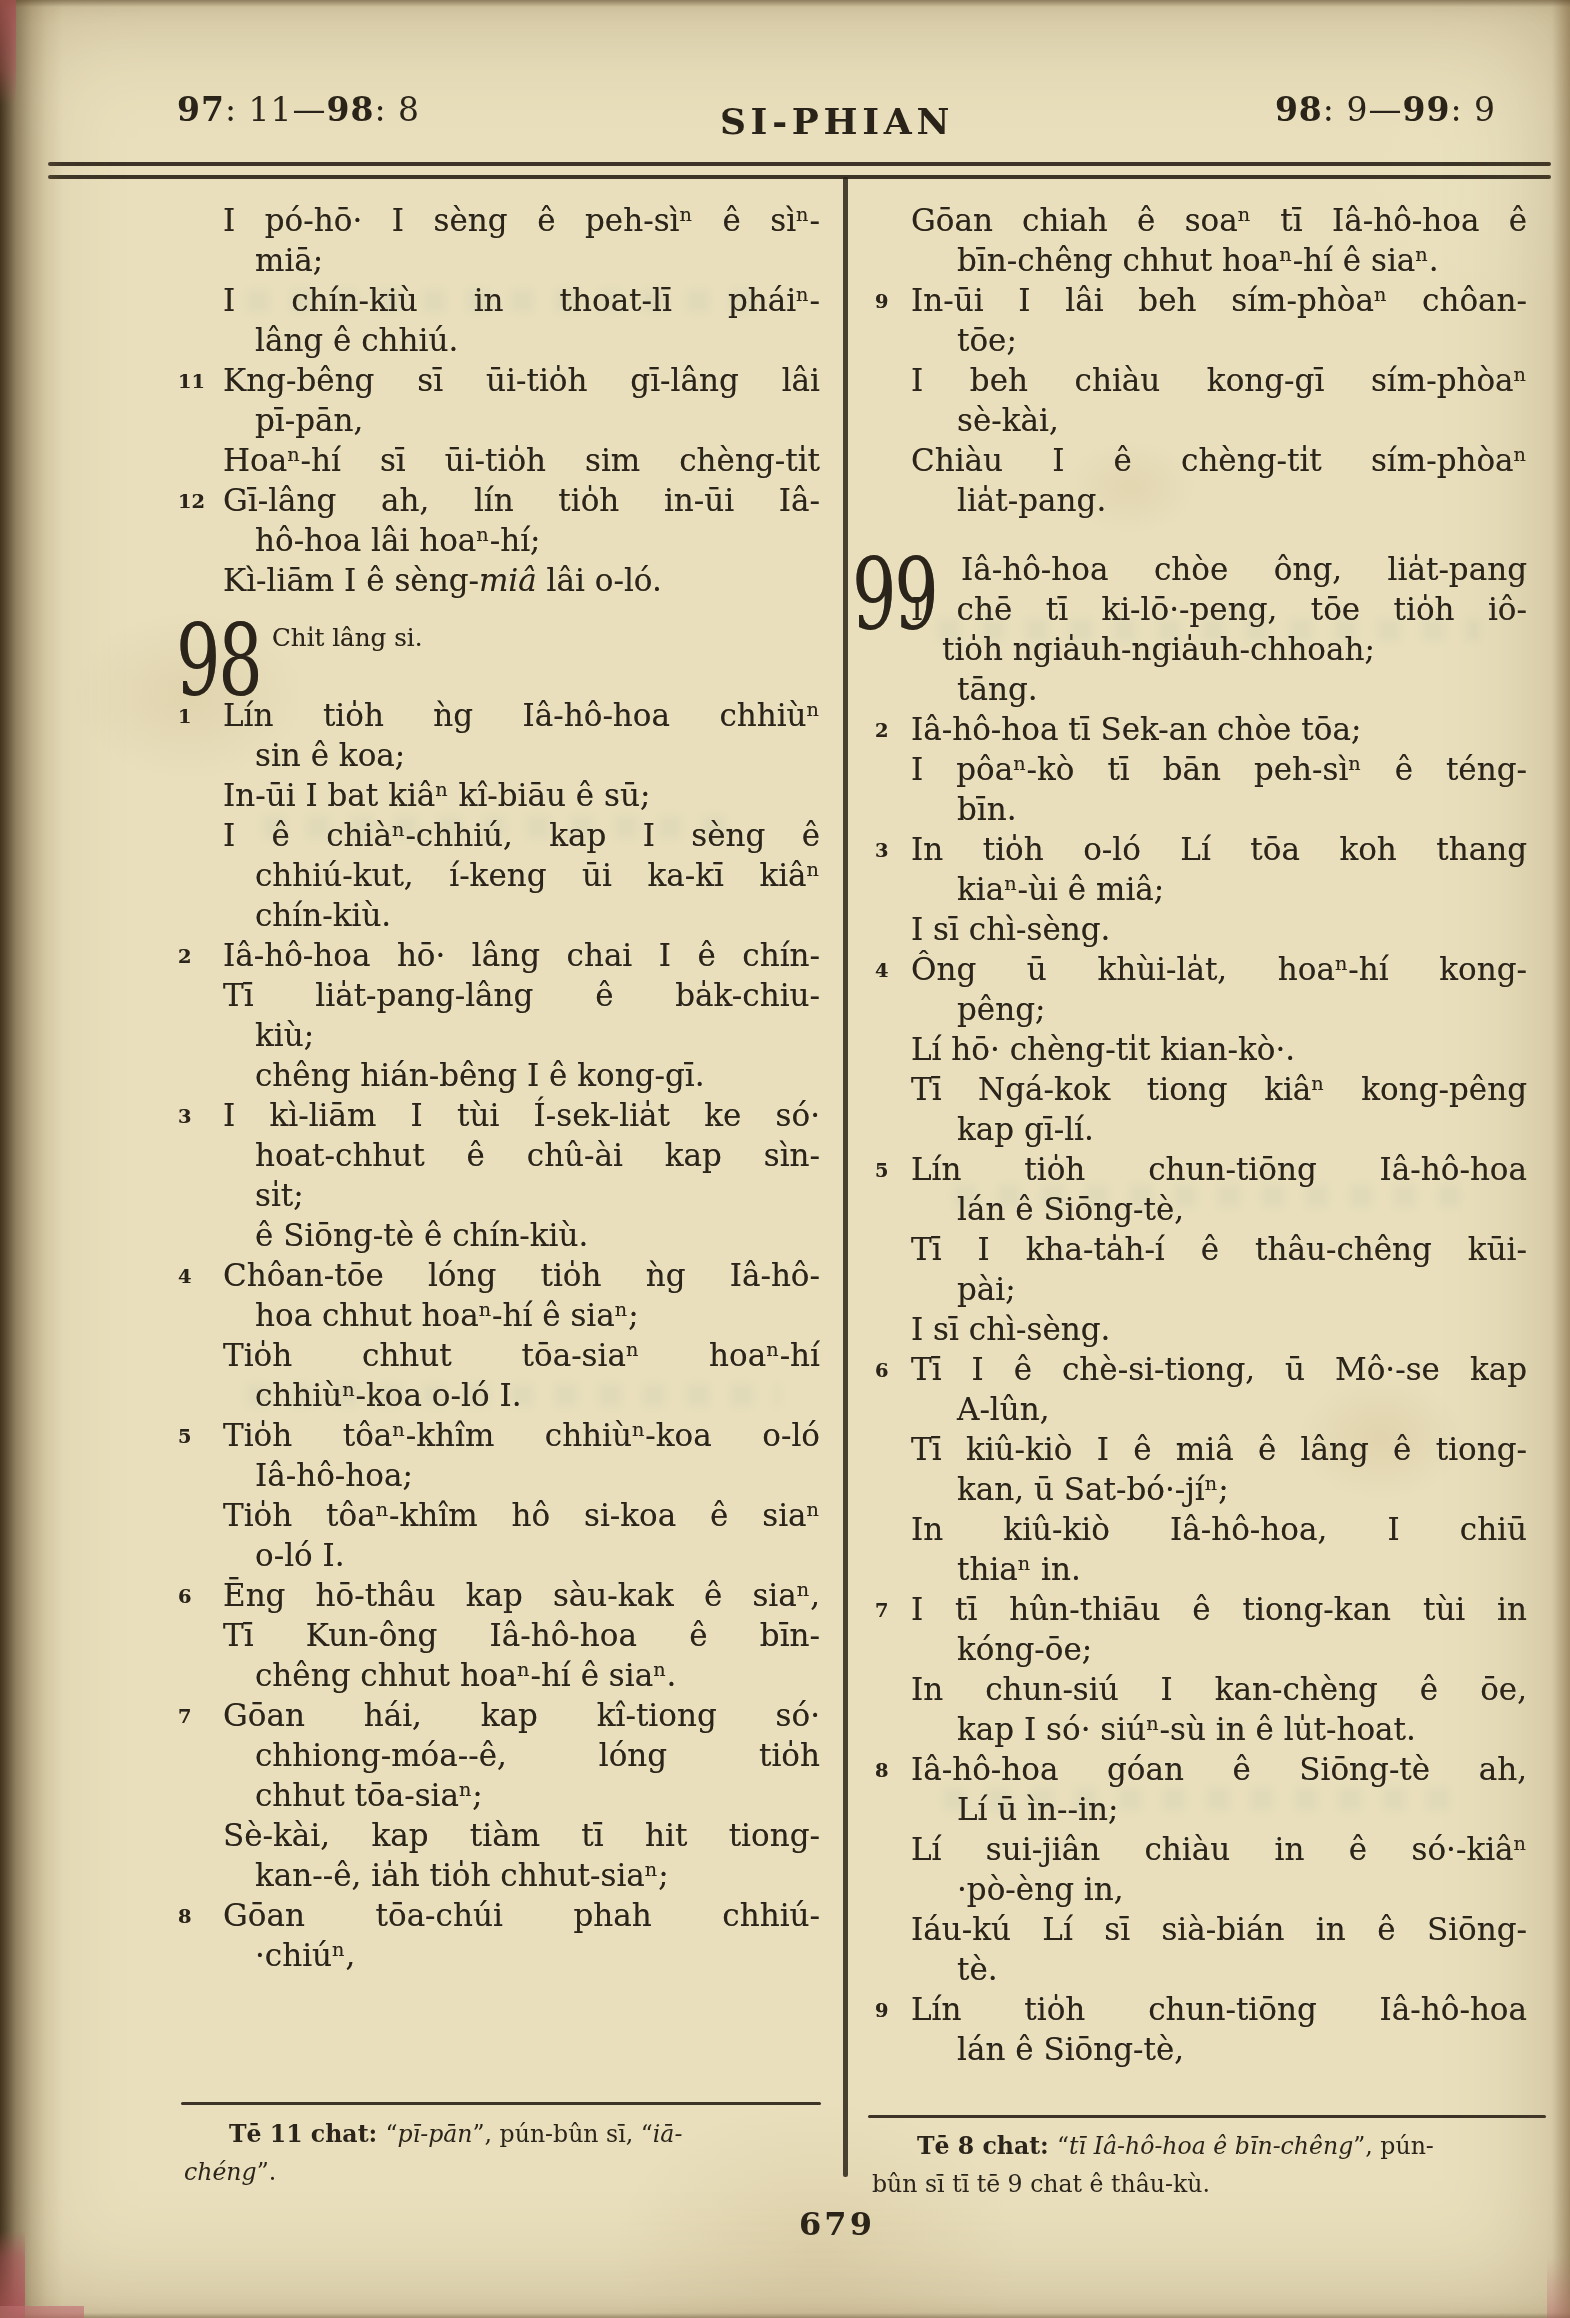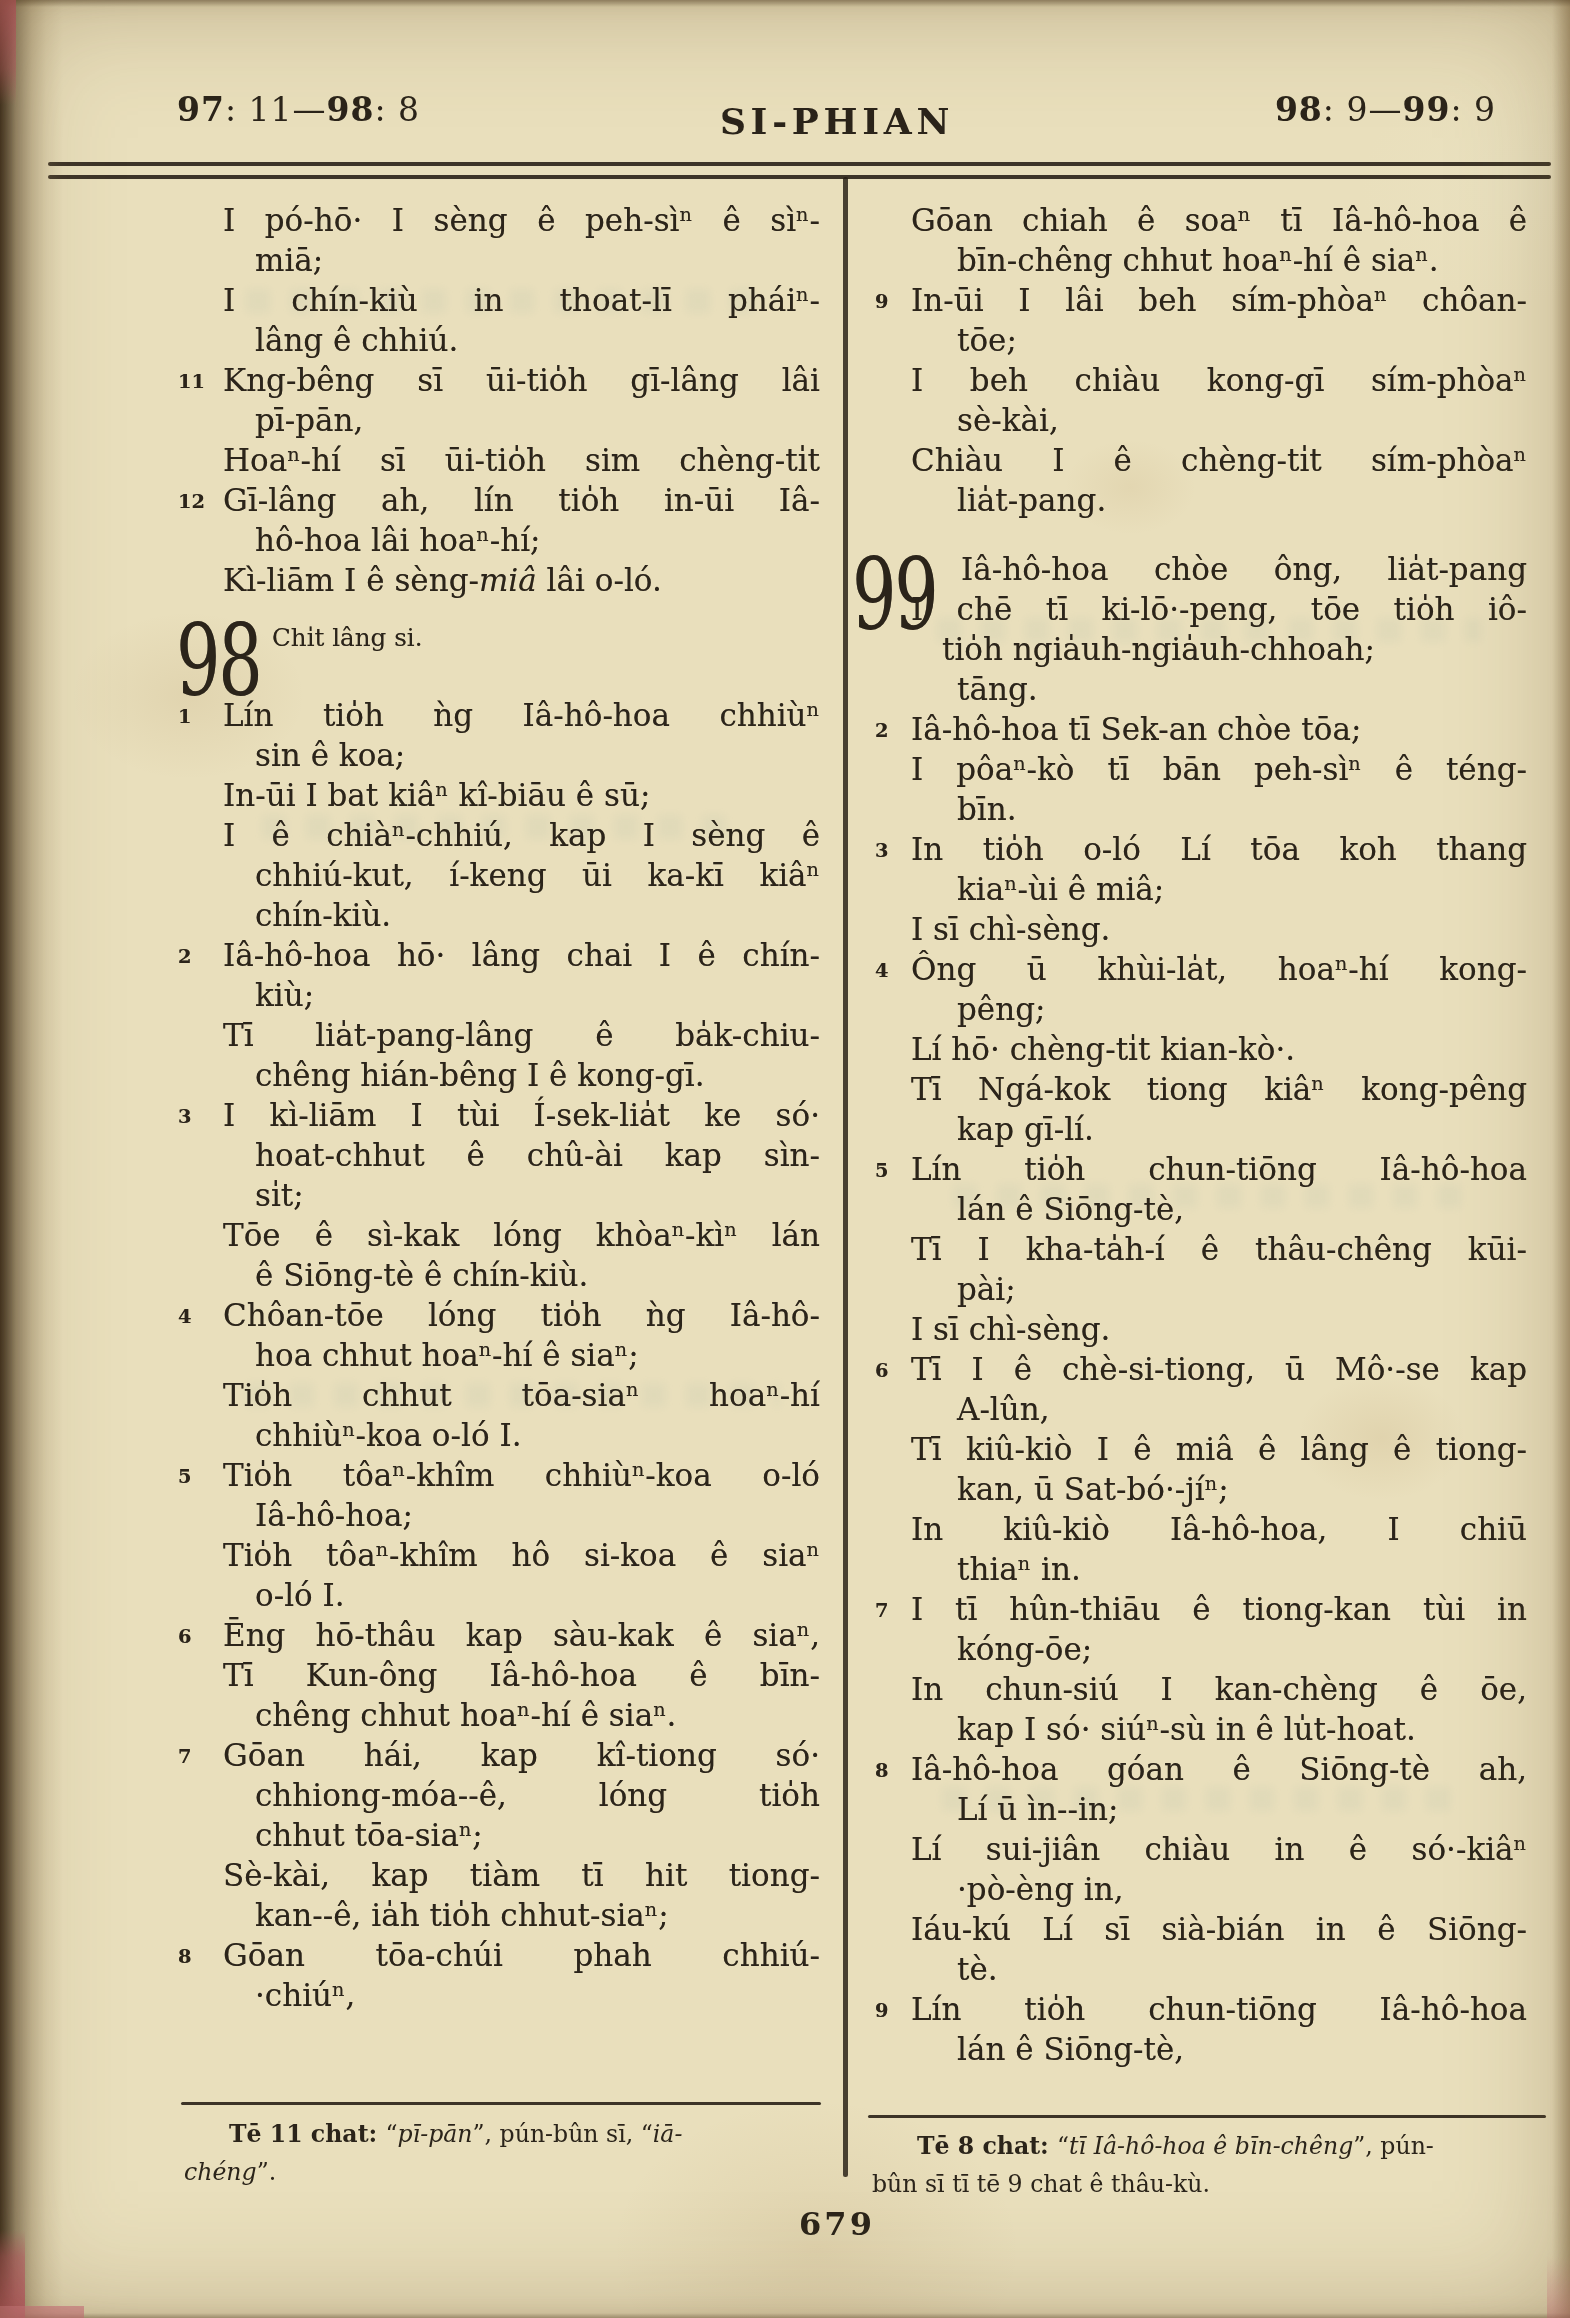--- a/index.html
+++ b/index.html
@@ -105,27 +105,26 @@
       <div class="line"><span class="vtext"><span>Kì-liām I ê sèng-</span><span class="it">miâ</span><span> lâi o-ló.</span></span></div>
       <div class="spacer" style="height: 14.7px;"></div>
       <div class="line chap"><span class="bignum chapnum">98</span><span class="chaphead">Chi̍t lâng si.</span></div>
       <div class="line just"><span class="vnum">1</span><span class="vtext">Lín tio̍h ǹg Iâ-hô-hoa chhiùⁿ</span></div>
       <div class="line ind"><span class="vtext">sin ê koa;</span></div>
       <div class="line"><span class="vtext">In-ūi I bat kiâⁿ kî-biāu ê sū;</span></div>
       <div class="line just"><span class="vtext">I ê chiàⁿ-chhiú, kap I sèng ê</span></div>
       <div class="line ind just"><span class="vtext">chhiú-kut, í-keng ūi ka-kī kiâⁿ</span></div>
       <div class="line ind"><span class="vtext">chín-kiù.</span></div>
       <div class="line just"><span class="vnum">2</span><span class="vtext">Iâ-hô-hoa hō· lâng chai I ê chín-</span></div>
+      <div class="line just"><span class="vtext">Tī lia̍t-pang-lâng ê ba̍k-chiu-</span></div>
       <div class="line ind"><span class="vtext">kiù;</span></div>
-      <div class="line just"><span class="vtext">Tī lia̍t-pang-lâng ê ba̍k-chiu-</span></div>
       <div class="line ind"><span class="vtext">chêng hián-bêng I ê kong-gī.</span></div>
       <div class="line just"><span class="vnum">3</span><span class="vtext">I kì-liām I tùi Í-sek-lia̍t ke só·</span></div>
       <div class="line ind just"><span class="vtext">hoat-chhut ê chû-ài kap sìn-</span></div>
       <div class="line ind"><span class="vtext">si̍t;</span></div>
-      <div class="line just"><span class="vtext">Tōe ê sì-kak lóng khòaⁿ-kìⁿ lán</span></div>
       <div class="line ind"><span class="vtext">ê Siōng-tè ê chín-kiù.</span></div>
       <div class="line just"><span class="vnum">4</span><span class="vtext">Chôan-tōe lóng tio̍h ǹg Iâ-hô-</span></div>
       <div class="line ind"><span class="vtext">hoa chhut hoaⁿ-hí ê siaⁿ;</span></div>
       <div class="line just"><span class="vtext">Tio̍h chhut tōa-siaⁿ hoaⁿ-hí</span></div>
       <div class="line ind"><span class="vtext">chhiùⁿ-koa o-ló I.</span></div>
       <div class="line just"><span class="vnum">5</span><span class="vtext">Tio̍h tôaⁿ-khîm chhiùⁿ-koa o-ló</span></div>
       <div class="line ind"><span class="vtext">Iâ-hô-hoa;</span></div>
       <div class="line just"><span class="vtext">Tio̍h tôaⁿ-khîm hô si-koa ê siaⁿ</span></div>
       <div class="line ind"><span class="vtext">o-ló I.</span></div>
       <div class="line just"><span class="vnum">6</span><span class="vtext">Ēng hō-thâu kap sàu-kak ê siaⁿ,</span></div>

